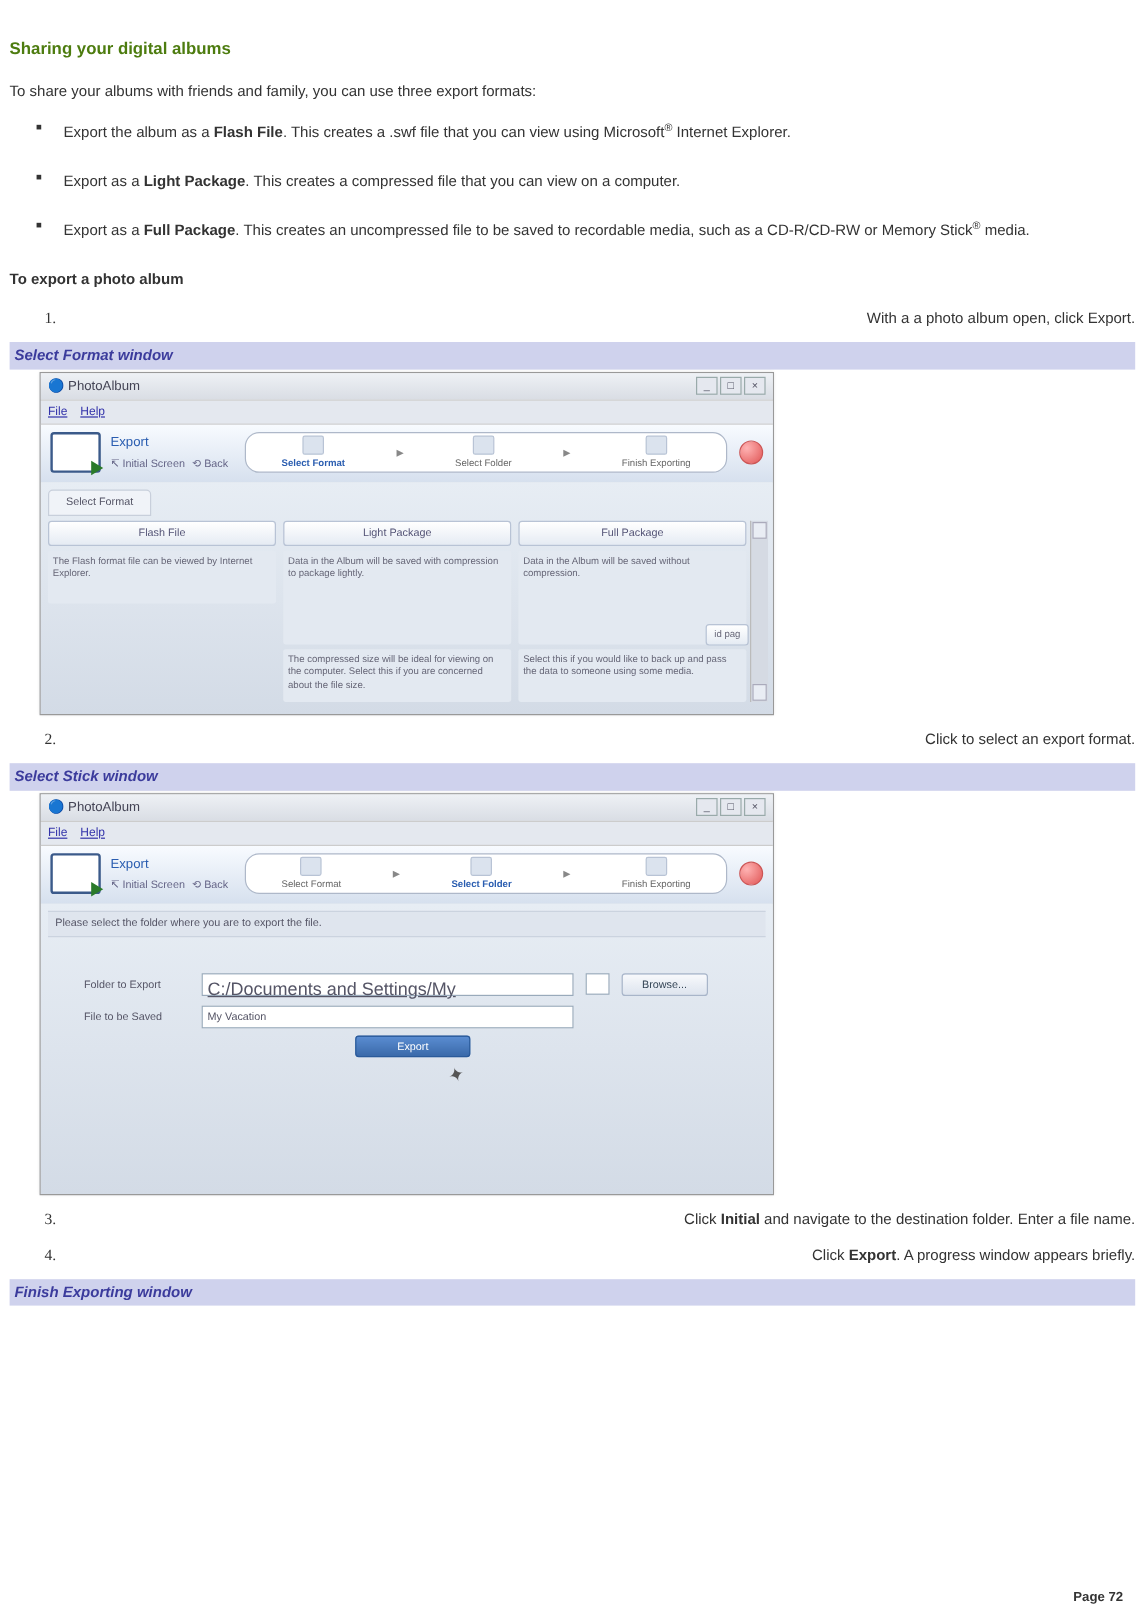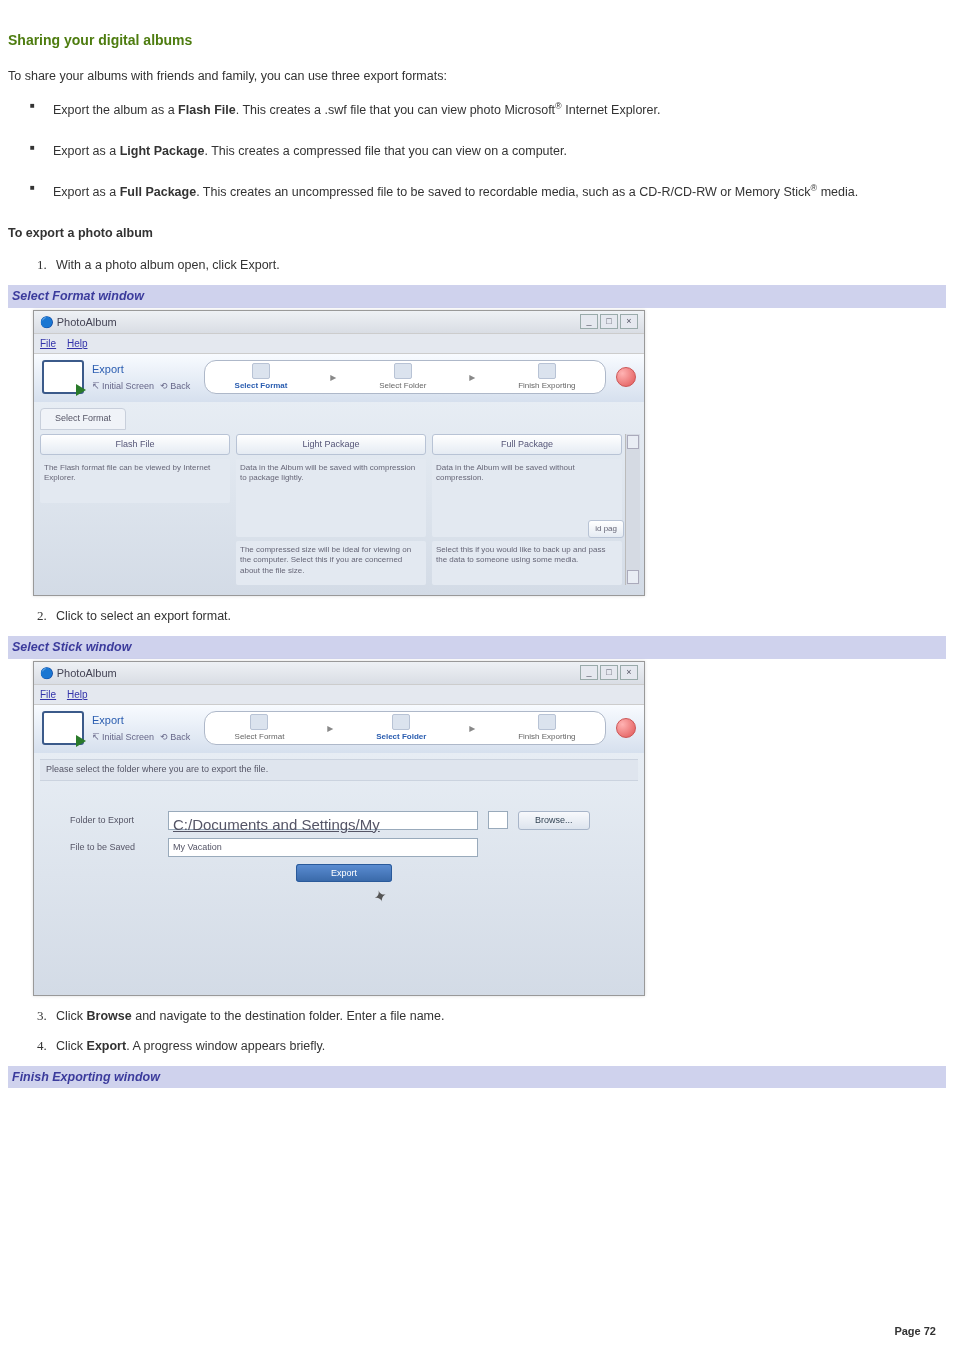--- a/index.html
+++ b/index.html
@@ -41,20 +41,21 @@
     color: #333;
   }
   .sub-heading {
     font-weight: bold;
     margin: 20px 0 12px 0;
     font-size: 12.5px;
   }
   ol.steps {
     padding-left: 42px;
     margin: 8px 0;
+    text-align: right;
   }
   ol.steps li {
     padding-left: 6px;
     margin: 10px 0;
     font-family: "Times New Roman", serif;
     font-size: 13px;
   }
   ol.steps li span.step-text {
     font-family: Verdana, Arial, sans-serif;
     font-size: 12.5px;
@@ -341,21 +342,21 @@
 </style>
 </head>
 <body>
 
 <h2 class="main-title">Sharing your digital albums</h2>
 
 <p class="intro">To share your albums with friends and family, you can use three export formats:</p>
 
 <ul class="bullets">
   <li>
-    <span>Export the album as a </span><b>Flash File</b><span>. This creates a .swf file that you can view photo Microsoft</span><span class="reg">®</span><span> Internet Explorer.</span>
+    <span>Export the album as a </span><b>Flash File</b><span>. This creates a .swf file that you can view using Microsoft</span><span class="reg">®</span><span> Internet Explorer.</span>
   </li>
   <li>
     <span>Export as a </span><b>Light Package</b><span>. This creates a compressed file that you can view on a computer.</span>
   </li>
   <li>
     <span>Export as a </span><b>Full Package</b><span>. This creates an uncompressed file to be saved to recordable media, such as a CD-R/CD-RW or Memory Stick</span><span class="reg">®</span><span> media.</span>
   </li>
 </ul>
 
 <div class="sub-heading">To export a photo album</div>
@@ -490,19 +491,19 @@
       </div>
       <div class="export-center">
         <span class="export-btn">Export</span>
         <span class="cursor-img">✦</span>
       </div>
     </div>
   </div>
 </div>
 
 <ol class="steps" start="3">
-  <li><span class="step-text"><span>Click </span><b>Browse</b><span> and navigate to the destination folder. Enter a file name.</span></span></li>
+  <li><span class="step-text"><span>Click </span><b>Initial</b><span> and navigate to the destination folder. Enter a file name.</span></span></li>
   <li><span class="step-text"><span>Click </span><b>Export</b><span>. A progress window appears briefly.</span></span></li>
 </ol>
 
 <div class="caption-bar">Finish Exporting window</div>
 
 <div class="page-footer">Page 72</div>
 
 </body></html>

